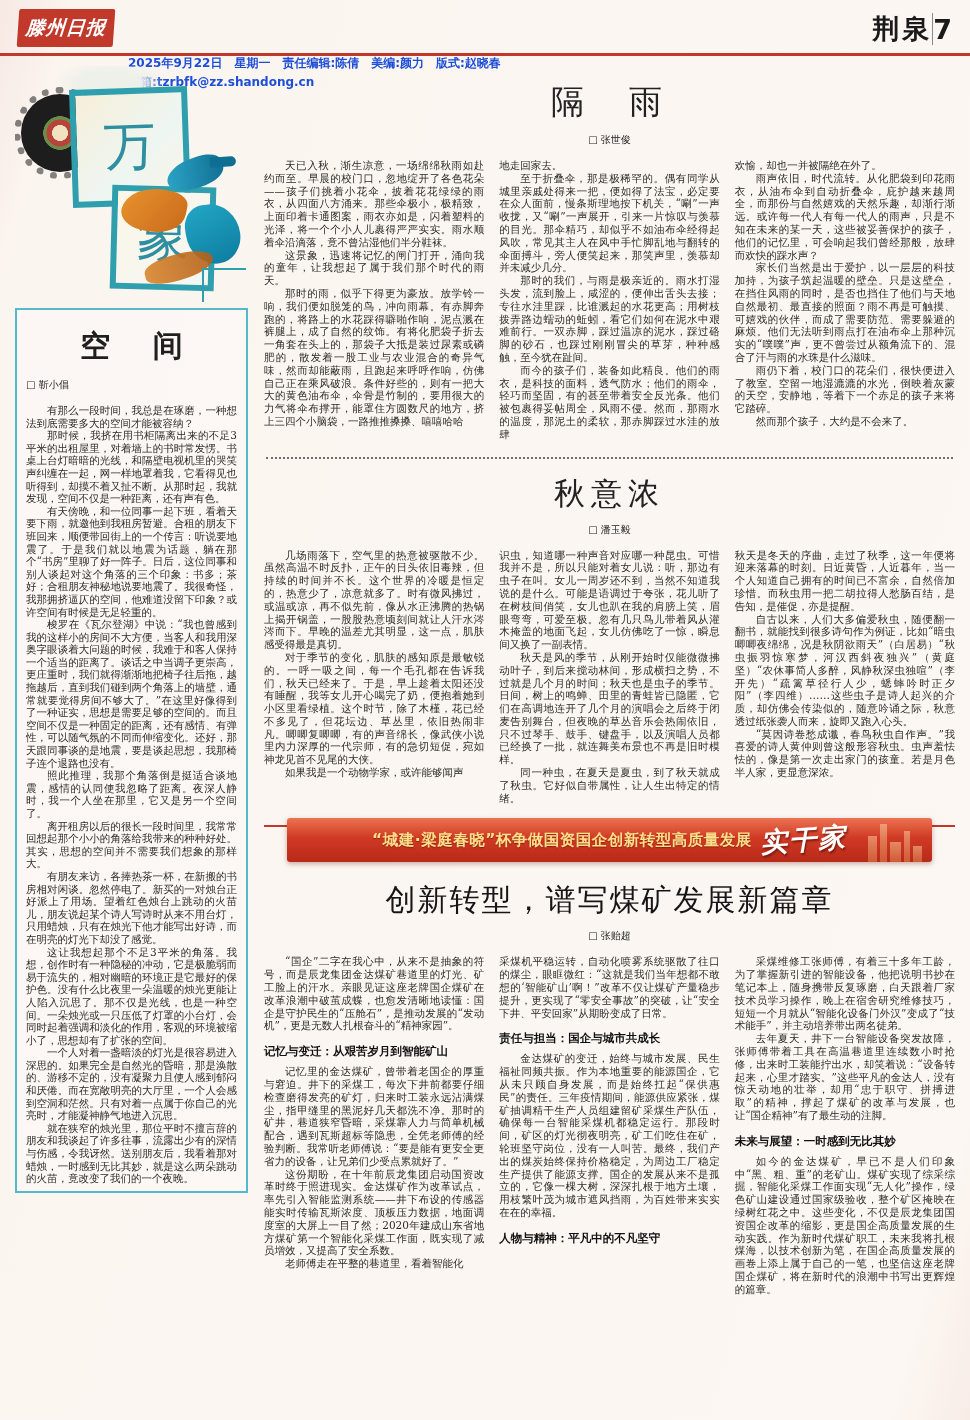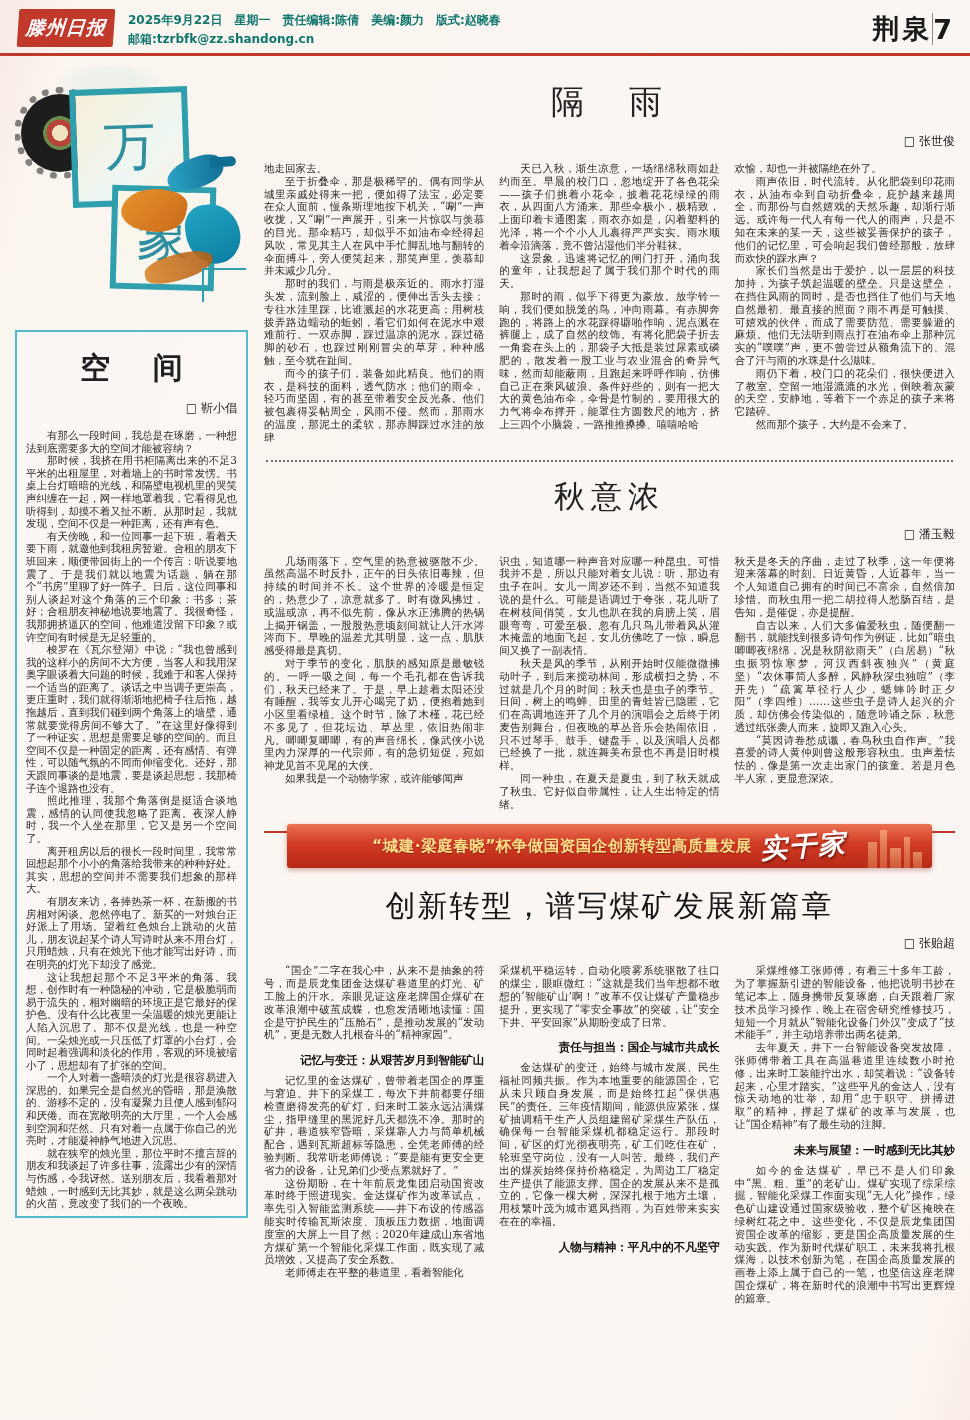--- a/index.html
+++ b/index.html
@@ -6,21 +6,21 @@
   html,body { width:970px; height:1420px; overflow:hidden; }
   body {
     font-family:"DejaVu Serif","Liberation Serif",serif;
     background:linear-gradient(105deg,#f7e9e4 0%, #fbf5f0 6%, #fcf7f3 94%, #f8ece6 100%);
     color:#2d2b29;
   }
   
   .header { height:56px; padding:9px 18px 0 18px; display:flex; align-items:flex-start; border-bottom:3px solid #c0392b; position:relative; }
   .logo { width:96px; height:38px; background:#c0392b; color:#fff; display:flex; align-items:center; justify-content:center;
           font-style:italic; font-weight:bold; font-size:19px; letter-spacing:1px; border-radius:2px; transform:skewX(-4deg); }
-  .meta { margin-left:14px; font-family:"DejaVu Sans","Liberation Sans",sans-serif; font-size:12px; font-weight:600; color:#0f766e; line-height:1.55; padding-top:2px; }
+  .meta { margin-left:14px; font-family:"DejaVu Sans","Liberation Sans",sans-serif; font-size:12px; font-weight:600; color:#1d4ed8; line-height:1.55; padding-top:2px;margin-top:43px; }
   .section { margin-left:auto; display:flex; align-items:center; gap:0; padding-top:2px; }
   .section-name { font-size:27px; font-weight:bold; color:#1a1a1a; font-family:"DejaVu Sans","Liberation Sans",sans-serif; letter-spacing:3px; }
   .vdiv { width:1px; height:32px; background:#8a8a8a; }
   .page-num { font-size:27px; font-weight:bold; color:#1a1a1a; font-family:"DejaVu Sans","Liberation Sans",sans-serif; }
 
   
   .content { display:flex; gap:16px; padding:10px 15px 0 15px; height:1361px; overflow:hidden; }
   .sidebar { width:233px; flex-shrink:0; }
   .main { flex:1; min-width:0; }
 
@@ -42,35 +42,35 @@
   .bird1::before { content:""; position:absolute; right:-14px; top:8px; width:26px; height:10px; background:#0f6f92; border-radius:2px 10px 10px 2px; transform:rotate(14deg); }
   .leaf-o { position:absolute; right:62px; top:122px; width:64px; height:44px; border-radius:70% 30% 60% 40%;
             background:linear-gradient(120deg,#e8932e,#c96a1a); transform:rotate(12deg); }
   .leaf-b { position:absolute; right:8px; top:138px; width:54px; height:60px; border-radius:40% 60% 50% 60%;
             background:linear-gradient(160deg,#23a6c4,#0c7ca0); transform:rotate(-8deg); }
   .ribbon { position:absolute; right:34px; top:188px; width:70px; height:26px; border-radius:50% 50% 60% 40%;
             background:linear-gradient(90deg,#d8862c,#b35f18); transform:rotate(-14deg); opacity:.9; }
   .stepline { position:absolute; right:2px; bottom:0; width:44px; height:34px; border-left:2px solid #2f9fae; border-top:2px solid #2f9fae; }
 
   
-  .side-box { border:2px solid #54b9ca; margin-top:28px; padding:16px 9px 6px 9px; background:rgba(255,255,255,.25); }
+  .side-box { border:2px solid #54b9ca; margin-top:6px; padding:16px 9px 6px 9px; background:rgba(255,255,255,.25); }
   .side-title { text-align:center; font-size:30px; font-weight:600; letter-spacing:16px; text-indent:16px; color:#1f1f1f; }
-  .side-author { text-align:right; font-size:12px; margin:11px 0 12px 0; color:#2a2a2a; font-family:"DejaVu Sans","Liberation Sans",sans-serif; }
+  .side-author { text-align:left; font-size:10px; margin:11px 0 12px 0; color:#2a2a2a; font-family:"DejaVu Sans","Liberation Sans",sans-serif; }
   .side-box .p, .side-box .cont { font-size:10.5px; line-height:1.2; text-align:justify; }
 
   
   .art-title { text-align:center; font-size:33px; font-weight:400; color:#222; margin-top:14px; letter-spacing:6px; }
   .art-title.small { font-size:31px; }
-  .art-author { text-align:right; font-size:12px; margin:8px 0 12px 0; font-family:"DejaVu Sans","Liberation Sans",sans-serif; color:#222; }
+  .art-author { text-align:center; font-size:10px; margin:8px 0 12px 0; font-family:"DejaVu Sans","Liberation Sans",sans-serif; color:#222; }
   .cols { display:flex; gap:15px; }
   .col { flex:1; min-width:0; }
   .col .p, .col .cont { font-size:10.5px; line-height:1.22; text-align:justify; }
   .p { text-indent:2em; }
   .cont { text-indent:0; }
-  .h { font-size:11.5px; font-family:"DejaVu Sans","Liberation Sans",sans-serif; font-weight:bold; text-align:right; margin:12px 0 6px 0; color:#111; }
+  .h { font-size:11.5px; font-family:"DejaVu Sans","Liberation Sans",sans-serif; font-weight:bold; text-align:left; margin:12px 0 6px 0; color:#111; }
 
   .dotted-div { border:none; border-top:2px dotted #6d6d6d; margin:16px 2px 2px 2px; }
 
   
   .banner-wrap { position:relative; margin-top:14px; height:50px; }
   .banner-wrap::before { content:""; position:absolute; left:0; right:0; top:7px; height:2px; background:#c0392b; }
   .banner { position:relative; margin:0 auto; width:645px; height:44px; border-radius:3px;
             background:linear-gradient(180deg,#ec7352 0%, #d03a24 45%, #b72a18 100%);
             display:flex; align-items:center; justify-content:center; gap:8px; box-shadow:0 2px 5px rgba(120,30,20,.35); overflow:hidden; }
   .banner-text { color:#ffe08a; font-weight:bold; font-size:15.5px; font-family:"DejaVu Sans","Liberation Sans",sans-serif; letter-spacing:.5px; text-shadow:0 1px 1px rgba(90,10,5,.5); white-space:nowrap; }
@@ -133,29 +133,29 @@
     </div>
   </div>
 
   <div class="main">
 
     <div>
       <div class="art-title">隔　雨</div>
       <div class="art-author">□ 张世俊</div>
       <div class="cols">
         <div class="col">
+            <p class="p">天已入秋，渐生凉意，一场绵绵秋雨如赴约而至。早晨的校门口，忽地绽开了各色花朵——孩子们挑着小花伞，披着花花绿绿的雨衣，从四面八方涌来。那些伞极小，极精致，上面印着卡通图案，雨衣亦如是，闪着塑料的光泽，将一个个小人儿裹得严严实实。雨水顺着伞沿滴落，竟不曾沾湿他们半分鞋袜。</p>
+            <p class="p">这景象，迅速将记忆的闸门打开，涌向我的童年，让我想起了属于我们那个时代的雨天。</p>
+            <p class="p">那时的雨，似乎下得更为豪放。放学铃一响，我们便如脱笼的鸟，冲向雨幕。有赤脚奔跑的，将路上的水花踩得噼啪作响，泥点溅在裤腿上，成了自然的纹饰。有将化肥袋子折去一角套在头上的，那袋子大抵是装过尿素或磷肥的，散发着一股工业与农业混合的奇异气味，然而却能蔽雨，且跑起来呼呼作响，仿佛自己正在乘风破浪。条件好些的，则有一把大大的黄色油布伞，伞骨是竹制的，要用很大的力气将伞布撑开，能罩住方圆数尺的地方，挤上三四个小脑袋，一路推推搡搡、嘻嘻哈哈</p>
+          </div>
+        <div class="col">
             <p class="cont">地走回家去。</p>
             <p class="p">至于折叠伞，那是极稀罕的。偶有同学从城里亲戚处得来一把，便如得了法宝，必定要在众人面前，慢条斯理地按下机关，“唰”一声收拢，又“唰”一声展开，引来一片惊叹与羡慕的目光。那伞精巧，却似乎不如油布伞经得起风吹，常见其主人在风中手忙脚乱地与翻转的伞面搏斗，旁人便笑起来，那笑声里，羡慕却并未减少几分。</p>
             <p class="p">那时的我们，与雨是极亲近的。雨水打湿头发，流到脸上，咸涩的，便伸出舌头去接；专往水洼里踩，比谁溅起的水花更高；用树枝拨弄路边蠕动的蚯蚓，看它们如何在泥水中艰难前行。一双赤脚，踩过温凉的泥水，踩过硌脚的砂石，也踩过刚刚冒尖的草芽，种种感触，至今犹在趾间。</p>
             <p class="p">而今的孩子们，装备如此精良。他们的雨衣，是科技的面料，透气防水；他们的雨伞，轻巧而坚固，有的甚至带着安全反光条。他们被包裹得妥帖周全，风雨不侵。然而，那雨水的温度，那泥土的柔软，那赤脚踩过水洼的放肆</p>
-          </div>
-        <div class="col">
-            <p class="p">天已入秋，渐生凉意，一场绵绵秋雨如赴约而至。早晨的校门口，忽地绽开了各色花朵——孩子们挑着小花伞，披着花花绿绿的雨衣，从四面八方涌来。那些伞极小，极精致，上面印着卡通图案，雨衣亦如是，闪着塑料的光泽，将一个个小人儿裹得严严实实。雨水顺着伞沿滴落，竟不曾沾湿他们半分鞋袜。</p>
-            <p class="p">这景象，迅速将记忆的闸门打开，涌向我的童年，让我想起了属于我们那个时代的雨天。</p>
-            <p class="p">那时的雨，似乎下得更为豪放。放学铃一响，我们便如脱笼的鸟，冲向雨幕。有赤脚奔跑的，将路上的水花踩得噼啪作响，泥点溅在裤腿上，成了自然的纹饰。有将化肥袋子折去一角套在头上的，那袋子大抵是装过尿素或磷肥的，散发着一股工业与农业混合的奇异气味，然而却能蔽雨，且跑起来呼呼作响，仿佛自己正在乘风破浪。条件好些的，则有一把大大的黄色油布伞，伞骨是竹制的，要用很大的力气将伞布撑开，能罩住方圆数尺的地方，挤上三四个小脑袋，一路推推搡搡、嘻嘻哈哈</p>
           </div>
         <div class="col">
             <p class="cont">欢愉，却也一并被隔绝在外了。</p>
             <p class="p">雨声依旧，时代流转。从化肥袋到印花雨衣，从油布伞到自动折叠伞，庇护越来越周全，而那份与自然嬉戏的天然乐趣，却渐行渐远。或许每一代人有每一代人的雨声，只是不知在未来的某一天，这些被妥善保护的孩子，他们的记忆里，可会响起我们曾经那般，放肆而欢快的踩水声？</p>
             <p class="p">家长们当然是出于爱护，以一层层的科技加持，为孩子筑起温暖的壁垒。只是这壁垒，在挡住风雨的同时，是否也挡住了他们与天地自然最初、最直接的照面？雨不再是可触摸、可嬉戏的伙伴，而成了需要防范、需要躲避的麻烦。他们无法听到雨点打在油布伞上那种沉实的“噗噗”声，更不曾尝过从额角流下的、混合了汗与雨的水珠是什么滋味。</p>
             <p class="p">雨仍下着，校门口的花朵们，很快便进入了教室。空留一地湿漉漉的水光，倒映着灰蒙的天空，安静地，等着下一个赤足的孩子来将它踏碎。</p>
             <p class="p">然而那个孩子，大约是不会来了。</p>
           </div>
       </div>
     </div>

